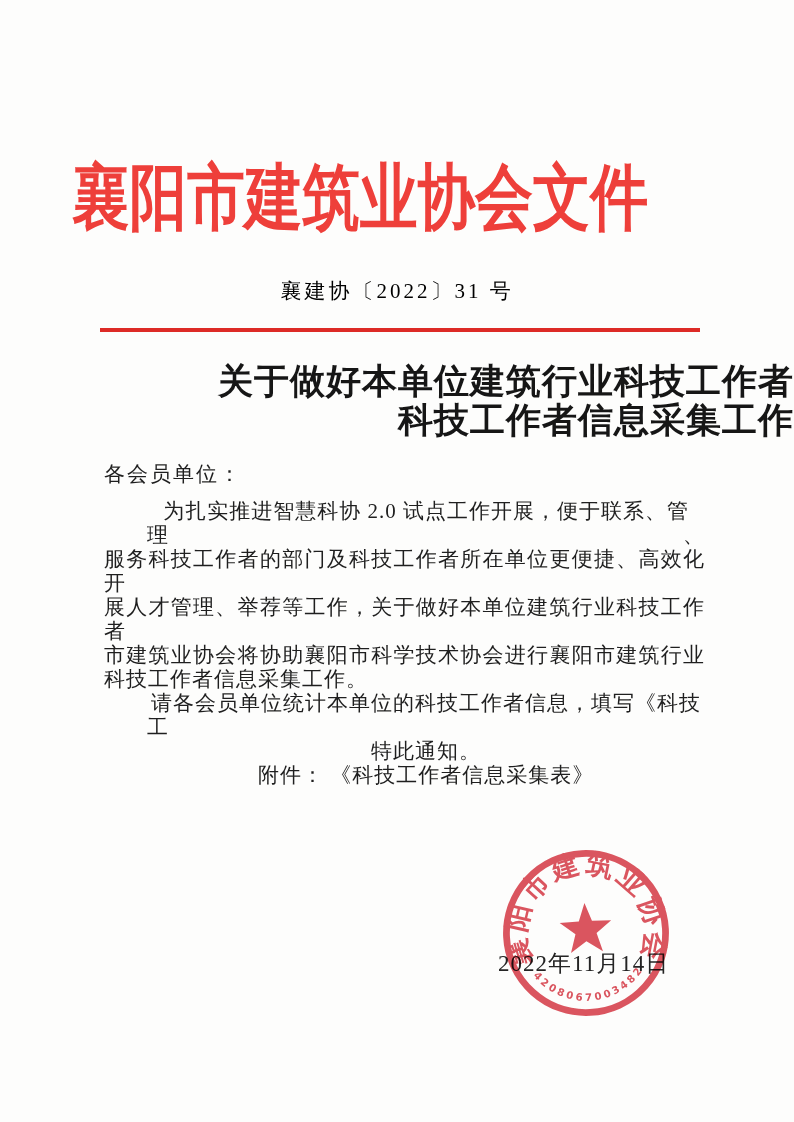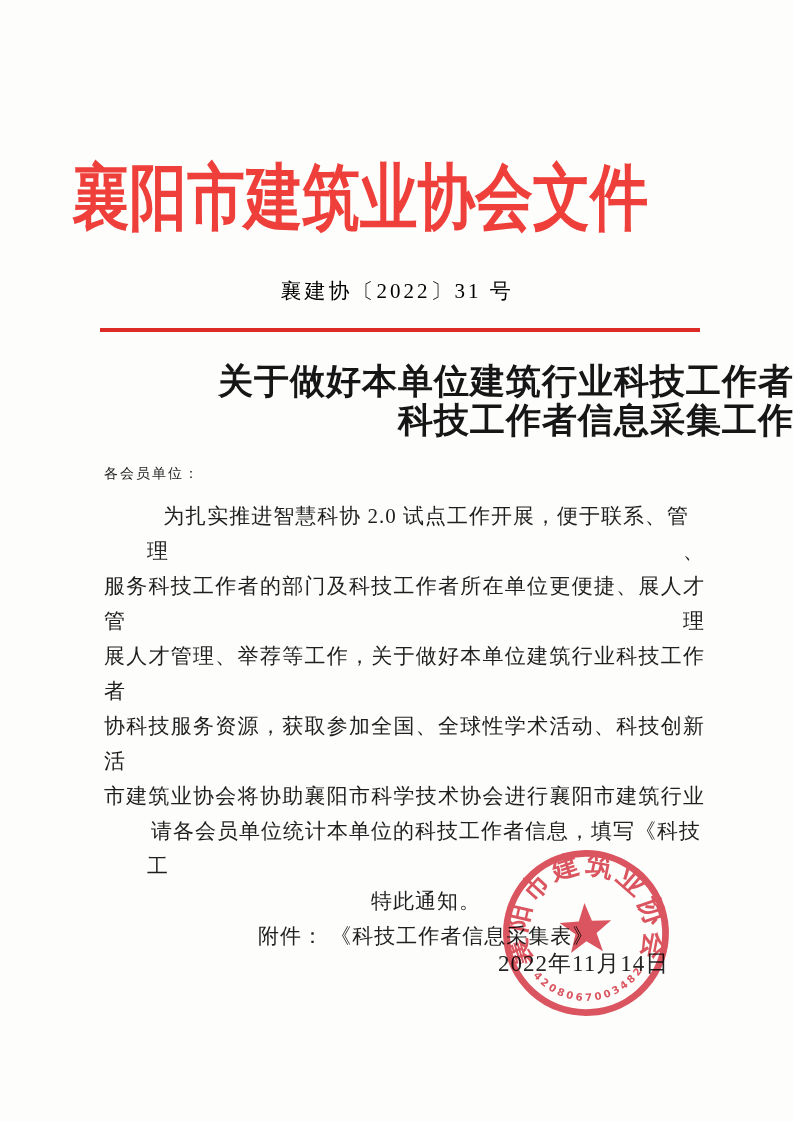--- a/index.html
+++ b/index.html
@@ -43,29 +43,29 @@
     position:absolute;top:362px;left:0;width:794px;
     text-align:right;
     font-weight:bold;
     font-size:35px;line-height:39px;
     letter-spacing:1px;
     color:#161616;
   }
   
   .salutation{
     position:absolute;top:459px;left:104px;
-    font-size:14px;line-height:30px;
+    font-size:21px;line-height:30px;
     letter-spacing:2px;
   }
   .body-block{
     position:absolute;top:499px;left:104px;width:601px;
   }
   .bline{
     font-size:21px;
-    line-height:35px;
+    line-height:24px;
     letter-spacing:1px;
     white-space:nowrap;
   }
   .bline.j{
     white-space:normal;
     text-align:justify;
     text-align-last:justify;
   }
   .bline.ind{padding-left:43px;text-align:center;}
   
@@ -98,24 +98,24 @@
 
   <div class="doc-title">
     <div>关于做好本单位建筑行业科技工作者</div>
     <div>科技工作者信息采集工作</div>
   </div>
 
   <div class="salutation">各会员单位：</div>
 
   <div class="body-block">
     <div class="bline j ind">为扎实推进智慧科协 2.0 试点工作开展，便于联系、管理、</div>
-    <div class="bline j">服务科技工作者的部门及科技工作者所在单位更便捷、展人才管理</div>
+    <div class="bline j">服务科技工作者的部门及科技工作者所在单位更便捷、高效化开</div>
     <div class="bline j">展人才管理、举荐等工作，关于做好本单位建筑行业科技工作者</div>
-    <div class="bline j">协科技服务资源，获取参加全国、全球性学术活动、科技创新活</div>
     <div class="bline j">市建筑业协会将协助襄阳市科学技术协会进行襄阳市建筑行业</div>
+    <div class="bline">科技工作者信息采集工作。</div>
     <div class="bline j ind">请各会员单位统计本单位的科技工作者信息，填写《科技工</div>
     <div class="bline ind">特此通知。</div>
     <div class="bline ind">附件： 《科技工作者信息采集表》</div>
   </div>
 
   <div class="issue-date">2022年11月14日</div>
 
   <svg class="seal" viewBox="0 0 200 200">
     <defs>
       <path id="sealTopArc" d="M 49.2,135.6 A 62,62 0 1 1 150.8,135.6" fill="none"></path>

